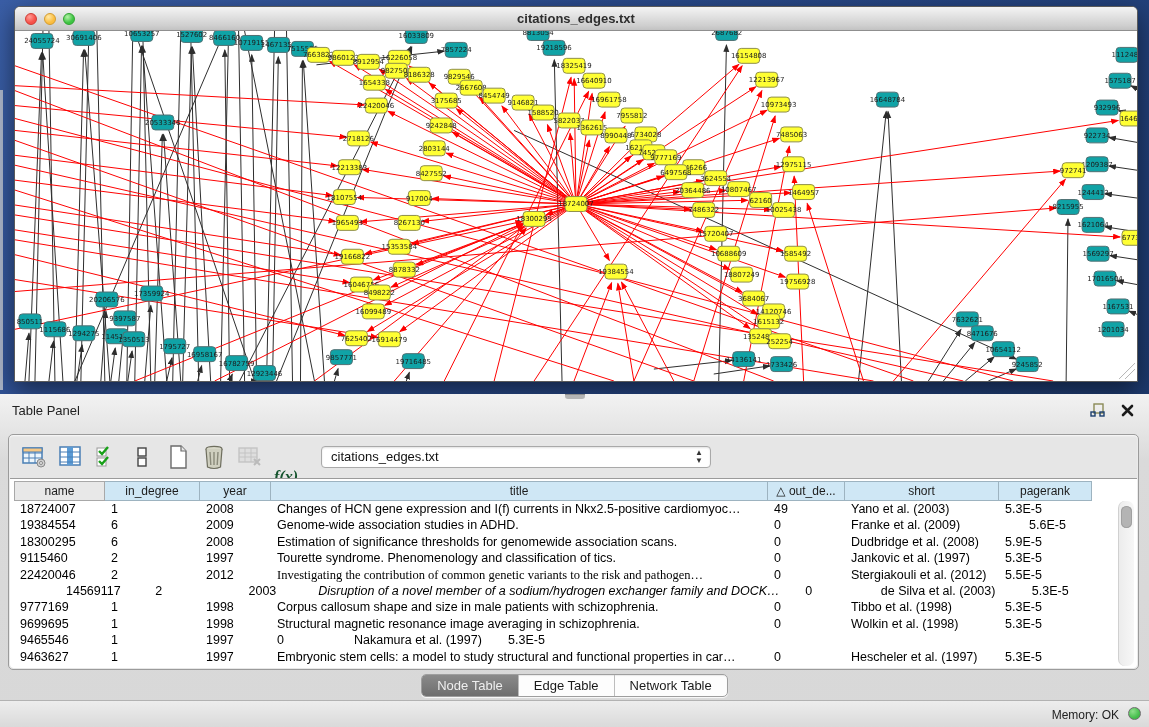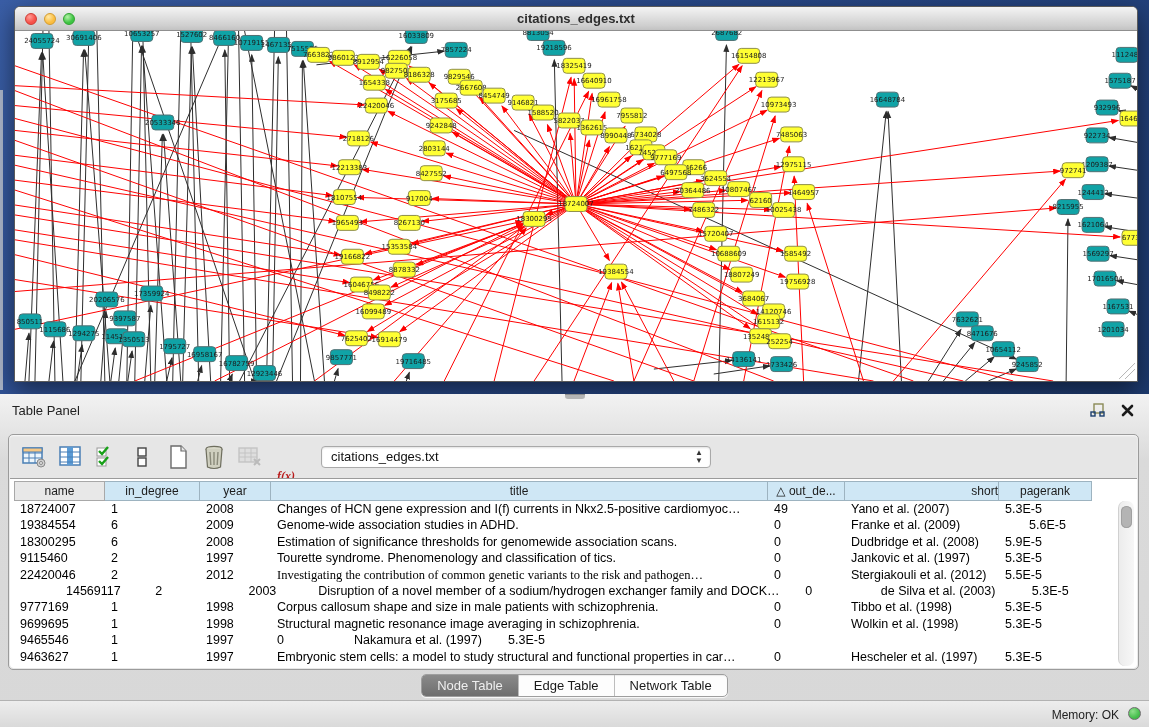--- a/index.html
+++ b/index.html
@@ -29,21 +29,21 @@
     border-radius:0 0 3px 3px;background:#b5b5b5;box-shadow:inset 0 1px 0 #8e8e8e;}
   .panel-header{position:absolute;left:0;top:3px;right:0;height:26px;}
   .panel-title{position:absolute;left:12px;top:6px;font-size:13px;color:#222;}
   .hdr-icons{position:absolute;right:14px;top:5px;display:flex;gap:14px;align-items:center;}
   .hdr-icons .icon-btn{width:16px;height:16px;display:inline-flex;align-items:center;justify-content:center;cursor:default;}
   .content-box{position:absolute;left:8px;top:40px;width:1131px;height:236px;box-sizing:border-box;
     border:1px solid #9b9b9b;border-radius:5px;background:#e6e6e6;box-shadow:inset 0 1px 2px rgba(255,255,255,.8);}
   .toolbar{position:absolute;left:0;top:0;right:0;height:43px;display:flex;align-items:center;padding-left:10px;gap:6px;}
   .tool-btn{width:30px;height:30px;border:none;background:transparent;display:flex;align-items:center;justify-content:center;padding:0;}
   .tool-btn.disabled{opacity:.45;}
-  .fx-label{font-family:"Liberation Serif",serif;font-style:italic;font-size:12px;font-weight:700;color:#b91c1c;margin-top:40px;}
+  .fx-label{font-family:"Liberation Serif",serif;font-style:italic;font-size:16px;font-weight:700;color:#14532d;margin-top:40px;}
   .combo{margin-left:14px;width:390px;height:22px;background:#fff;border:1px solid #a9a9a9;border-radius:4px;
     position:relative;display:flex;align-items:center;font-size:13px;color:#111;padding-left:9px;box-sizing:border-box;
     box-shadow:inset 0 1px 2px rgba(0,0,0,.12);}
   .combo .stepper{position:absolute;right:7px;top:2px;font-size:8px;line-height:8px;color:#333;text-align:center;}
   .table-area{position:absolute;left:1px;right:1px;top:43px;bottom:1px;background:#fff;border-top:1px solid #9b9b9b;
     border-radius:0 0 4px 4px;overflow:hidden;}
   .thead{position:absolute;left:4px;top:2px;height:36px;display:flex;}
   .th{box-sizing:border-box;height:20px;font-size:12px;color:#1c1c1c;text-align:center;line-height:19px;
     background:#cfe7f5;border:1px solid #9db3c0;border-left:none;overflow:hidden;white-space:nowrap;}
   .th:first-child{border-left:1px solid #9db3c0;background:#e8e8e8;border-color:#a8a8a8;}
@@ -833,31 +833,31 @@
         </div>
       </div>
 
       <div class="table-area">
         <div class="thead" id="thead">
             <div class="th" style="width: 91px;">name</div>
             <div class="th" style="width: 95px;">in_degree</div>
             <div class="th" style="width: 71px;">year</div>
             <div class="th" style="width: 497px;">title</div>
             <div class="th" style="width: 77px;">△ out_de...</div>
-            <div class="th" style="width: 154px; text-align: right;">short</div>
+            <div class="th" style="width: 154px;">short</div>
             <div class="th" style="width: 93px;">pagerank</div>
           </div>
         <div class="tbody" id="tbody">
             <div class="tr">
               <div class="td" style="width: 91px;">18724007</div>
               <div class="td" style="width: 95px;">1</div>
               <div class="td" style="width: 71px;">2008</div>
               <div class="td" style="width: 497px;">Changes of HCN gene expression and I(f) currents in Nkx2.5-positive cardiomyoc…</div>
               <div class="td" style="width: 77px;">49</div>
-              <div class="td" style="width: 154px;">Yano et al. (2007)</div>
+              <div class="td" style="width: 154px;">Yano et al. (2003)</div>
               <div class="td" style="width: 93px;">5.3E-5</div>
             </div>
             <div class="tr">
               <div class="td" style="width: 91px;">19384554</div>
               <div class="td" style="width: 95px;">6</div>
               <div class="td" style="width: 71px;">2009</div>
               <div class="td" style="width: 497px;">Genome-wide association studies in ADHD.</div>
               <div class="td" style="width: 77px;">0</div>
               <div class="td" style="width: 154px;">Franke et al. (2009)</div>
               <div class="td" style="width: 93px; margin-left: 24px;">5.6E-5</div>
@@ -886,21 +886,21 @@
               <div class="td" style="width: 71px;">2012</div>
               <div class="td" style="width: 497px; font-family: Liberation Serif, serif;">Investigating the contribution of common genetic variants to the risk and pathogen…</div>
               <div class="td" style="width: 77px;">0</div>
               <div class="td" style="width: 154px;">Stergiakouli et al. (2012)</div>
               <div class="td" style="width: 93px;">5.5E-5</div>
             </div>
             <div class="tr">
               <div class="td" style="width: 91px; margin-left: 46px;">14569117</div>
               <div class="td" style="width: 95px;">2</div>
               <div class="td" style="width: 71px;">2003</div>
-              <div class="td" style="width: 497px;">Disruption of a novel member of a sodium/hydrogen exchanger family and DOCK…</div>
+              <div class="td" style="width: 497px; font-style: italic;">Disruption of a novel member of a sodium/hydrogen exchanger family and DOCK…</div>
               <div class="td" style="width: 77px;">0</div>
               <div class="td" style="width: 154px;">de Silva et al. (2003)</div>
               <div class="td" style="width: 93px;">5.3E-5</div>
             </div>
             <div class="tr">
               <div class="td" style="width: 91px;">9777169</div>
               <div class="td" style="width: 95px;">1</div>
               <div class="td" style="width: 71px;">1998</div>
               <div class="td" style="width: 497px;">Corpus callosum shape and size in male patients with schizophrenia.</div>
               <div class="td" style="width: 77px;">0</div>

